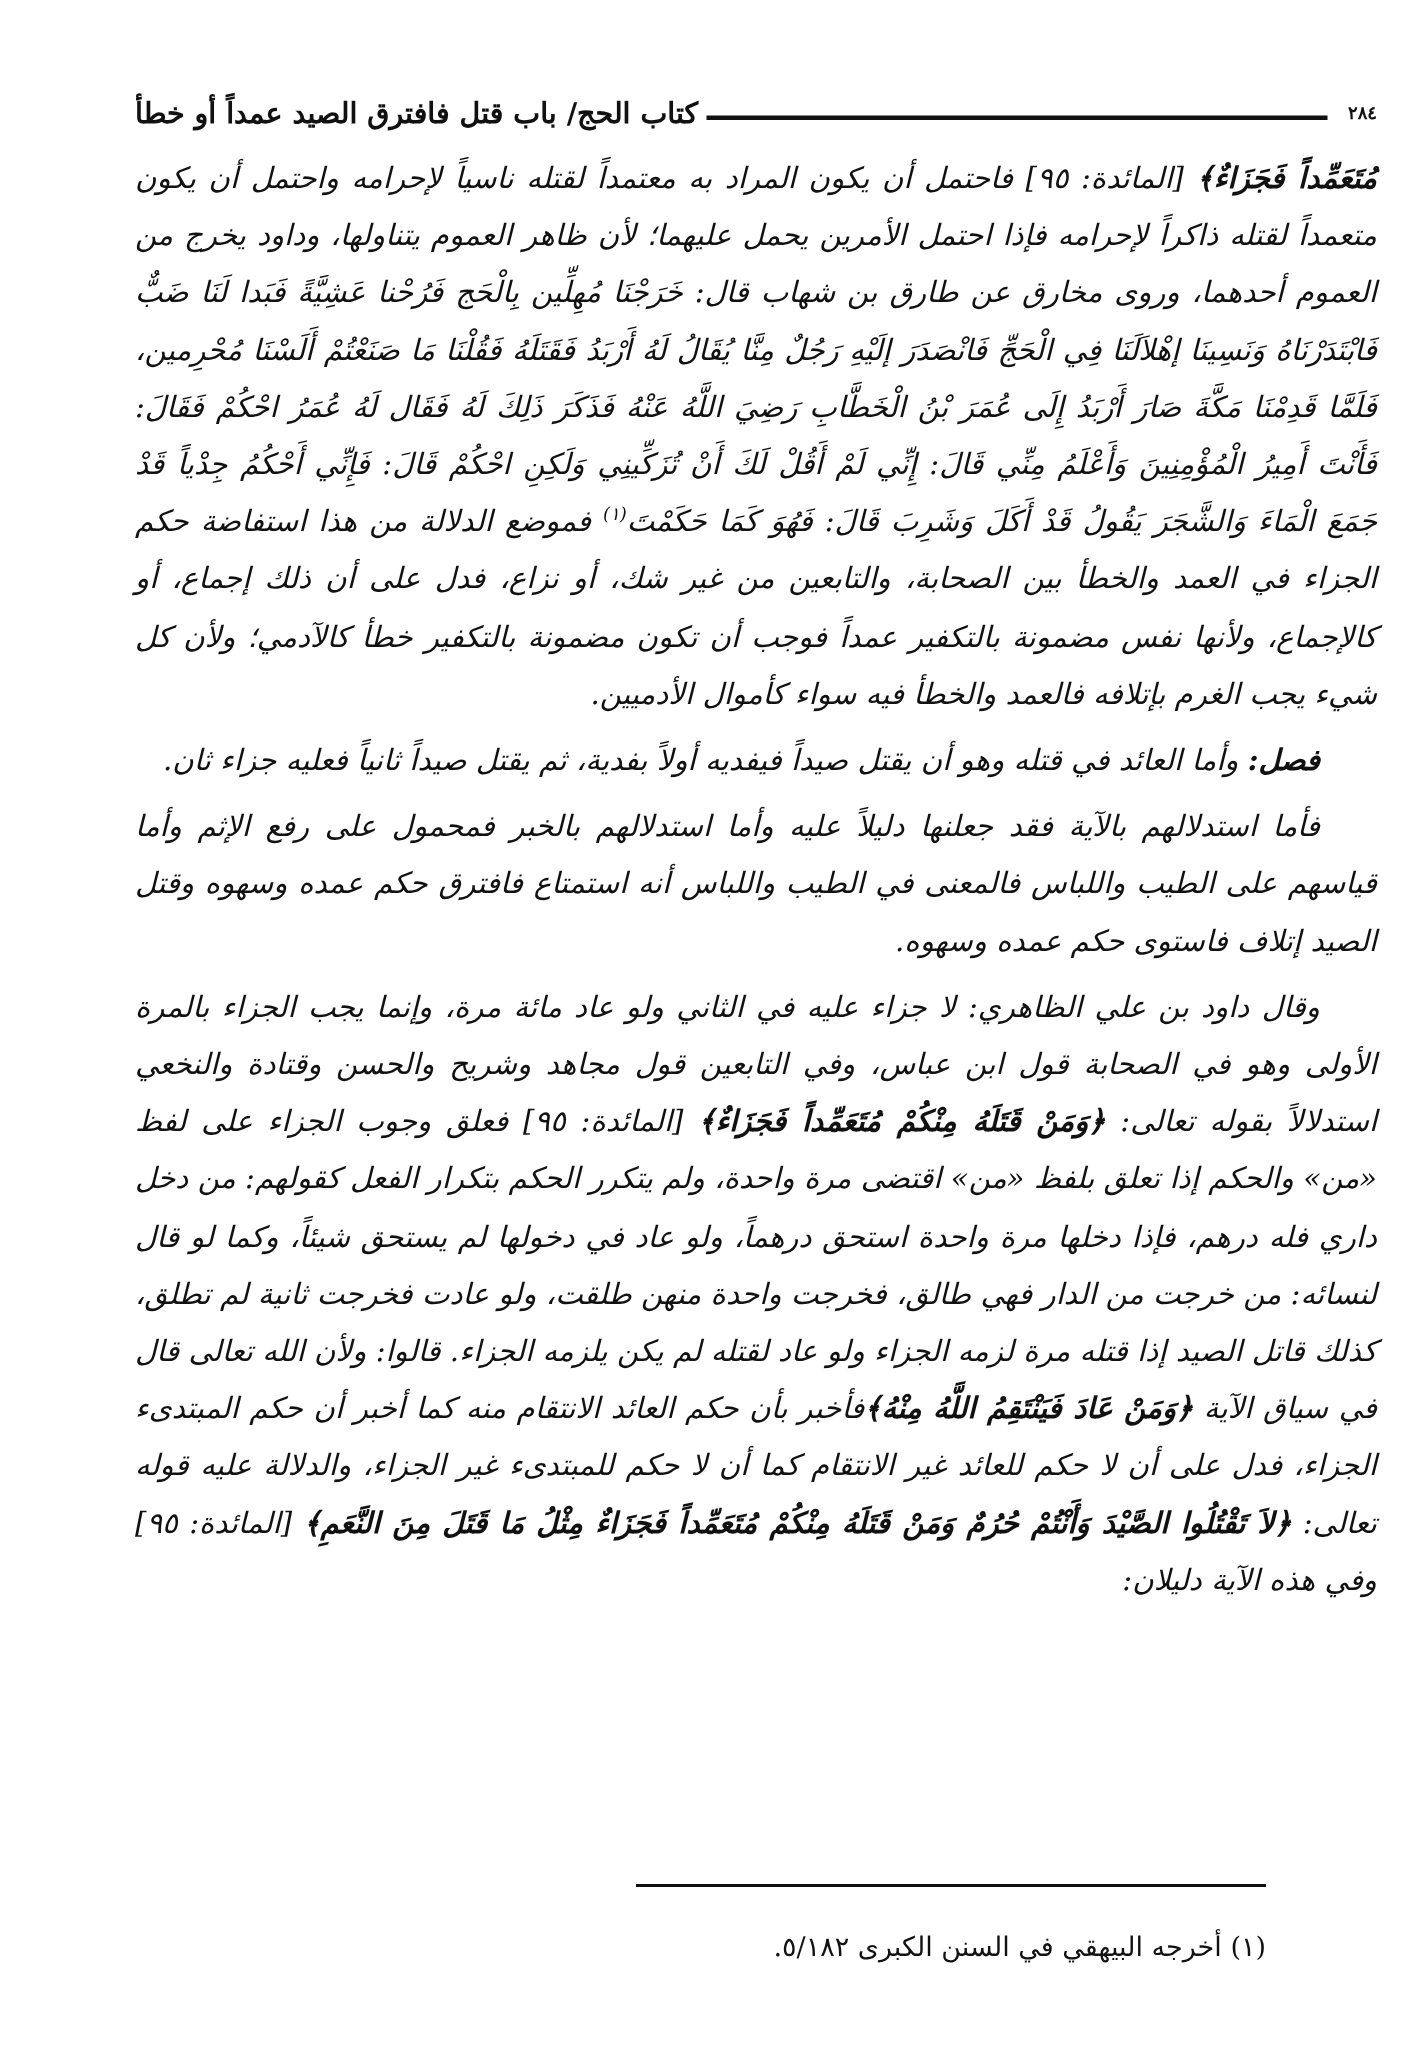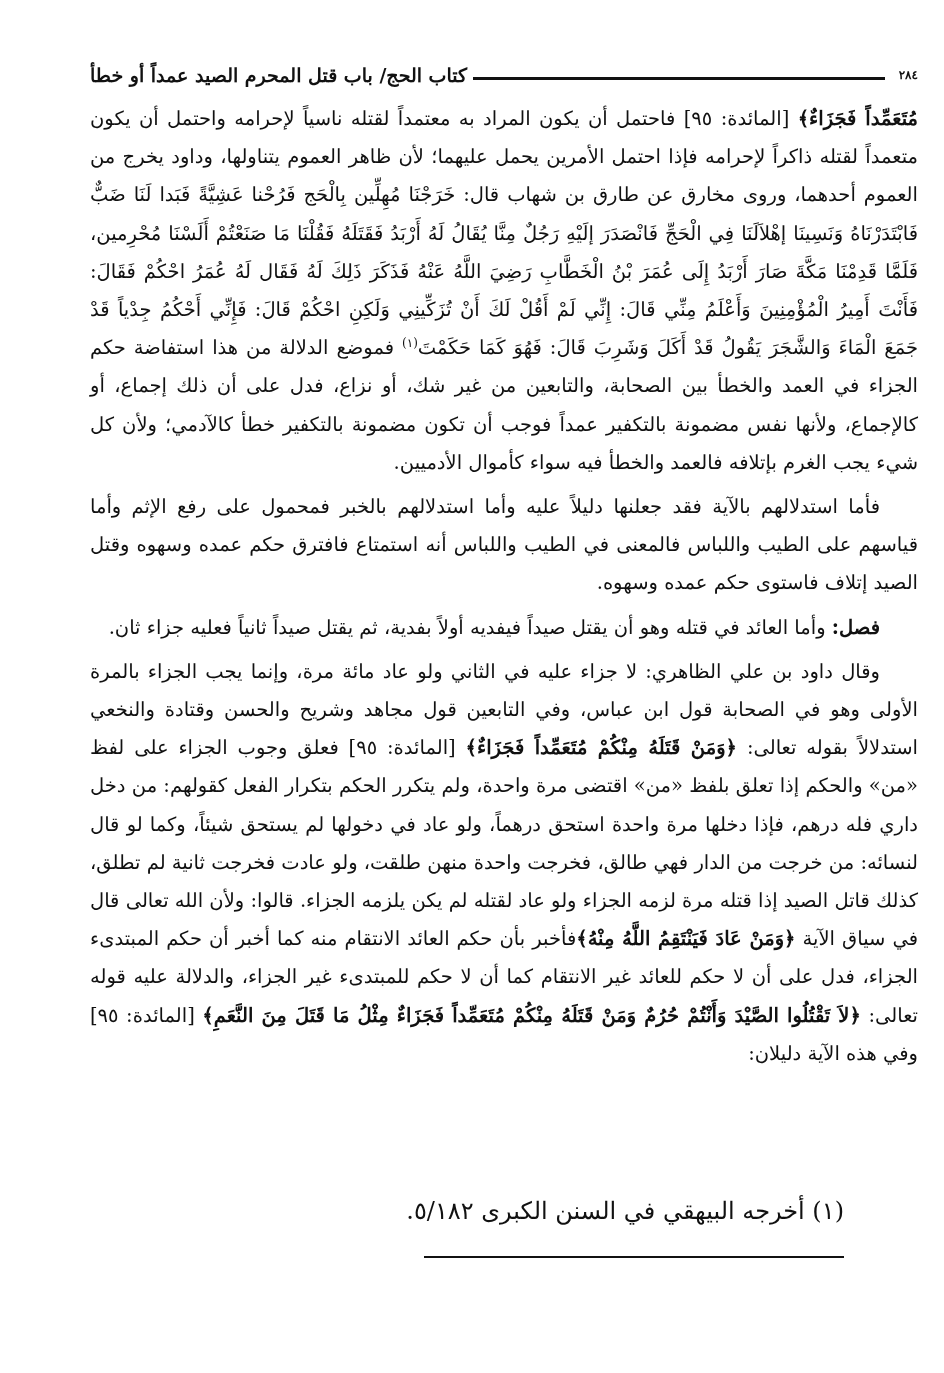--- a/index.html
+++ b/index.html
@@ -18,51 +18,51 @@
   }
   .running-head .page-num { font-size: 12px; margin-left: 8px; }
   .running-head .rule {
     flex: 1; height: 3px; background: #111; margin: 6px 6px 0 6px;
   }
   .running-head .title { white-space: nowrap; }
   .body-text {
     margin-top: 8px;
     font-size: 19.5px; line-height: 38.2px;
   }
-  .body-text p { margin: 0; text-align-last: auto; }
+  .body-text p { margin: 0; text-align-last: auto; font-style: italic; }
   .body-text p.gap { margin-top: 6px; }
   .body-text p.indent { text-indent: 38px; }
   .q { font-weight: bold; }
   .fasl { font-weight: bold; }
   sup.fn { font-size: 12px; vertical-align: super; line-height: 0; }
   .fn-rule {
     position: absolute; left: 424px; top: 1256px; width: 420px; height: 2px;
     background: #111;
   }
   .footnote {
-    position: absolute; right: 100px; top: 1196px;
-    direction: rtl; font-size: 24px; line-height: 30px;
+    position: absolute; right: 100px; top: 1284px;
+    direction: rtl; font-size: 18px; line-height: 30px;
   }
 </style>
 </head>
 <body>
 
 <div class="page">
   <div class="running-head">
     <span class="page-num">٢٨٤</span>
     <span class="rule"></span>
-    <span class="title">كتاب الحج/ باب قتل المحرم الصيد عمداً أو خطأ</span>
+    <span class="title">كتاب الحج/ باب قتل فافترق الصيد عمداً أو خطأ</span>
   </div>
 
   <div class="body-text">
     <p><span class="q">مُتَعَمِّداً فَجَزَاءٌ﴾</span><span> [المائدة: ٩٥] فاحتمل أن يكون المراد به معتمداً لقتله ناسياً لإحرامه واحتمل أن يكون متعمداً لقتله ذاكراً لإحرامه فإذا احتمل الأمرين يحمل عليهما؛ لأن ظاهر العموم يتناولها، وداود يخرج من العموم أحدهما، وروى مخارق عن طارق بن شهاب قال: </span><span>خَرَجْنَا مُهِلِّين بِالْحَج فَرُحْنا عَشِيَّةً فَبَدا لَنَا ضَبٌّ فَابْتَدَرْنَاهُ وَنَسِينَا إهْلاَلَنَا فِي الْحَجِّ فَانْصَدَرَ إلَيْهِ رَجُلٌ مِنَّا يُقَالُ لَهُ أَرْبَدُ فَقَتَلَهُ فَقُلْنَا مَا صَنَعْتُمْ أَلَسْنَا مُحْرِمين، فَلَمَّا قَدِمْنَا مَكَّةَ صَارَ أَرْبَدُ إِلَى عُمَرَ بْنُ الْخَطَّابِ رَضِيَ اللَّهُ عَنْهُ فَذَكَرَ ذَلِكَ لَهُ فَقَال لَهُ عُمَرُ احْكُمْ فَقَالَ: فَأَنْتَ أَمِيرُ الْمُؤْمِنِينَ وَأَعْلَمُ مِنِّي قَالَ: إِنِّي لَمْ أَقُلْ لَكَ أَنْ تُزَكِّينِي وَلَكِنِ احْكُمْ قَالَ: فَإِنِّي أَحْكُمُ جِدْياً قَدْ جَمَعَ الْمَاءَ وَالشَّجَرَ يَقُولُ قَدْ أَكَلَ وَشَرِبَ قَالَ: فَهُوَ كَمَا حَكَمْتَ</span><sup class="fn">(١)</sup><span> فموضع الدلالة من هذا استفاضة حكم الجزاء في العمد والخطأ بين الصحابة، والتابعين من غير شك، أو نزاع، فدل على أن ذلك إجماع، أو كالإجماع، ولأنها نفس مضمونة بالتكفير عمداً فوجب أن تكون مضمونة بالتكفير خطأ كالآدمي؛ ولأن كل شيء يجب الغرم بإتلافه فالعمد والخطأ فيه سواء كأموال الأدميين.</span></p>
 
+    <p class="gap indent"><span class="fasl">فصل:</span><span> وأما العائد في قتله وهو أن يقتل صيداً فيفديه أولاً بفدية، ثم يقتل صيداً ثانياً فعليه جزاء ثان.</span></p>
+
     <p class="gap indent">فأما استدلالهم بالآية فقد جعلنها دليلاً عليه وأما استدلالهم بالخبر فمحمول على رفع الإثم وأما قياسهم على الطيب واللباس فالمعنى في الطيب واللباس أنه استمتاع فافترق حكم عمده وسهوه وقتل الصيد إتلاف فاستوى حكم عمده وسهوه.</p>
-
-    <p class="gap indent"><span class="fasl">فصل:</span><span> وأما العائد في قتله وهو أن يقتل صيداً فيفديه أولاً بفدية، ثم يقتل صيداً ثانياً فعليه جزاء ثان.</span></p>
 
     <p class="gap indent"><span>وقال داود بن علي الظاهري: لا جزاء عليه في الثاني ولو عاد مائة مرة، وإنما يجب الجزاء بالمرة الأولى وهو في الصحابة قول ابن عباس، وفي التابعين قول مجاهد وشريح والحسن وقتادة والنخعي استدلالاً بقوله تعالى: </span><span class="q">﴿وَمَنْ قَتَلَهُ مِنْكُمْ مُتَعَمِّداً فَجَزَاءٌ﴾</span><span> [المائدة: ٩٥] فعلق وجوب الجزاء على لفظ «من» والحكم إذا تعلق بلفظ «من» اقتضى مرة واحدة، ولم يتكرر الحكم بتكرار الفعل كقولهم: من دخل داري فله درهم، فإذا دخلها مرة واحدة استحق درهماً، ولو عاد في دخولها لم يستحق شيئاً، وكما لو قال لنسائه: من خرجت من الدار فهي طالق، فخرجت واحدة منهن طلقت، ولو عادت فخرجت ثانية لم تطلق، كذلك قاتل الصيد إذا قتله مرة لزمه الجزاء ولو عاد لقتله لم يكن يلزمه الجزاء. قالوا: ولأن الله تعالى قال في سياق الآية </span><span class="q">﴿وَمَنْ عَادَ فَيَنْتَقِمُ اللَّهُ مِنْهُ﴾</span><span>فأخبر بأن حكم العائد الانتقام منه كما أخبر أن حكم المبتدىء الجزاء، فدل على أن لا حكم للعائد غير الانتقام كما أن لا حكم للمبتدىء غير الجزاء، والدلالة عليه قوله تعالى: </span><span class="q">﴿لاَ تَقْتُلُوا الصَّيْدَ وَأَنْتُمْ حُرُمٌ وَمَنْ قَتَلَهُ مِنْكُمْ مُتَعَمِّداً فَجَزَاءٌ مِثْلُ مَا قَتَلَ مِنَ النَّعَمِ﴾</span><span> [المائدة: ٩٥] وفي هذه الآية دليلان:</span></p>
   </div>
 </div>
 
 <div class="fn-rule"></div>
 <div class="footnote">
   <span>(١)</span>
   <span>أخرجه البيهقي في السنن الكبرى ٥/١٨٢.</span>
 </div>

